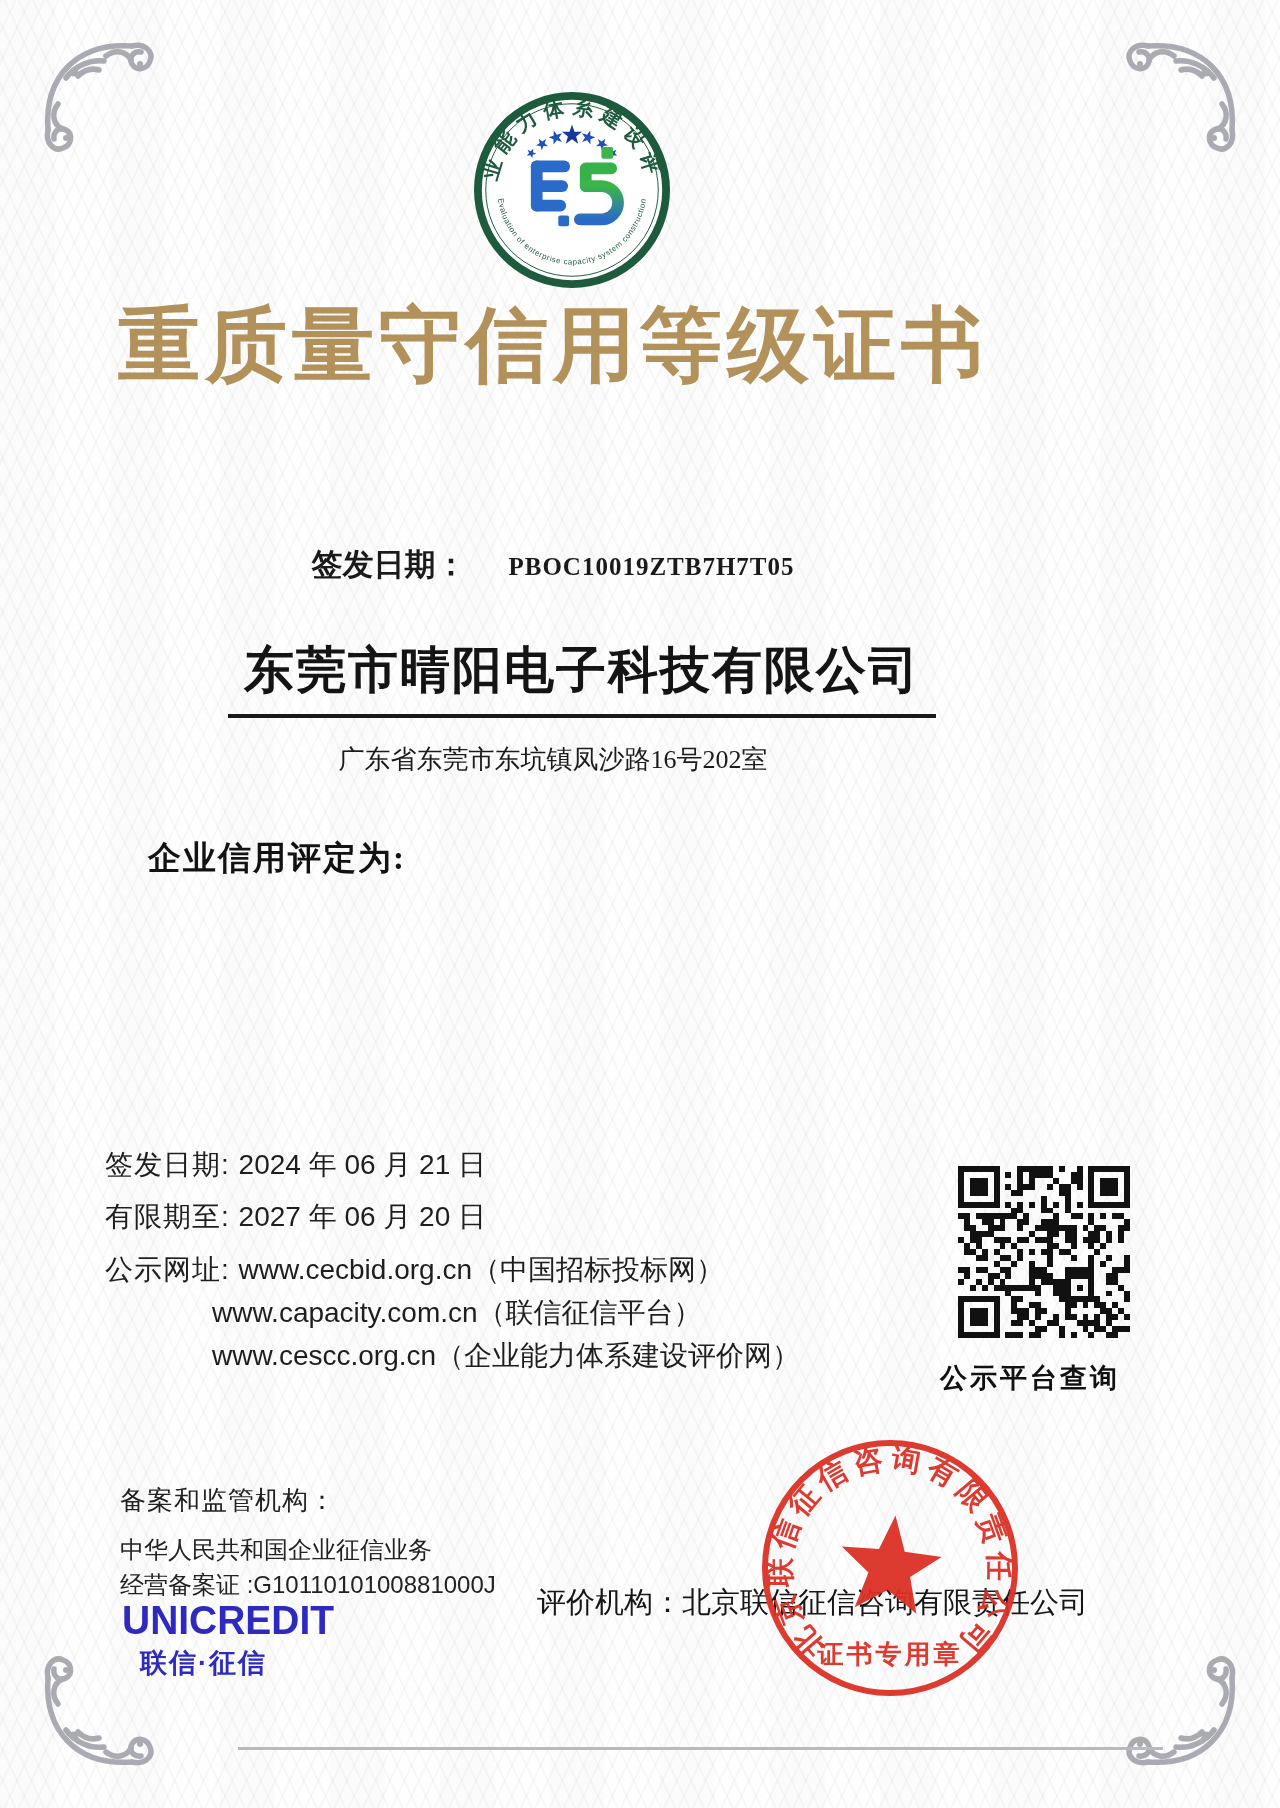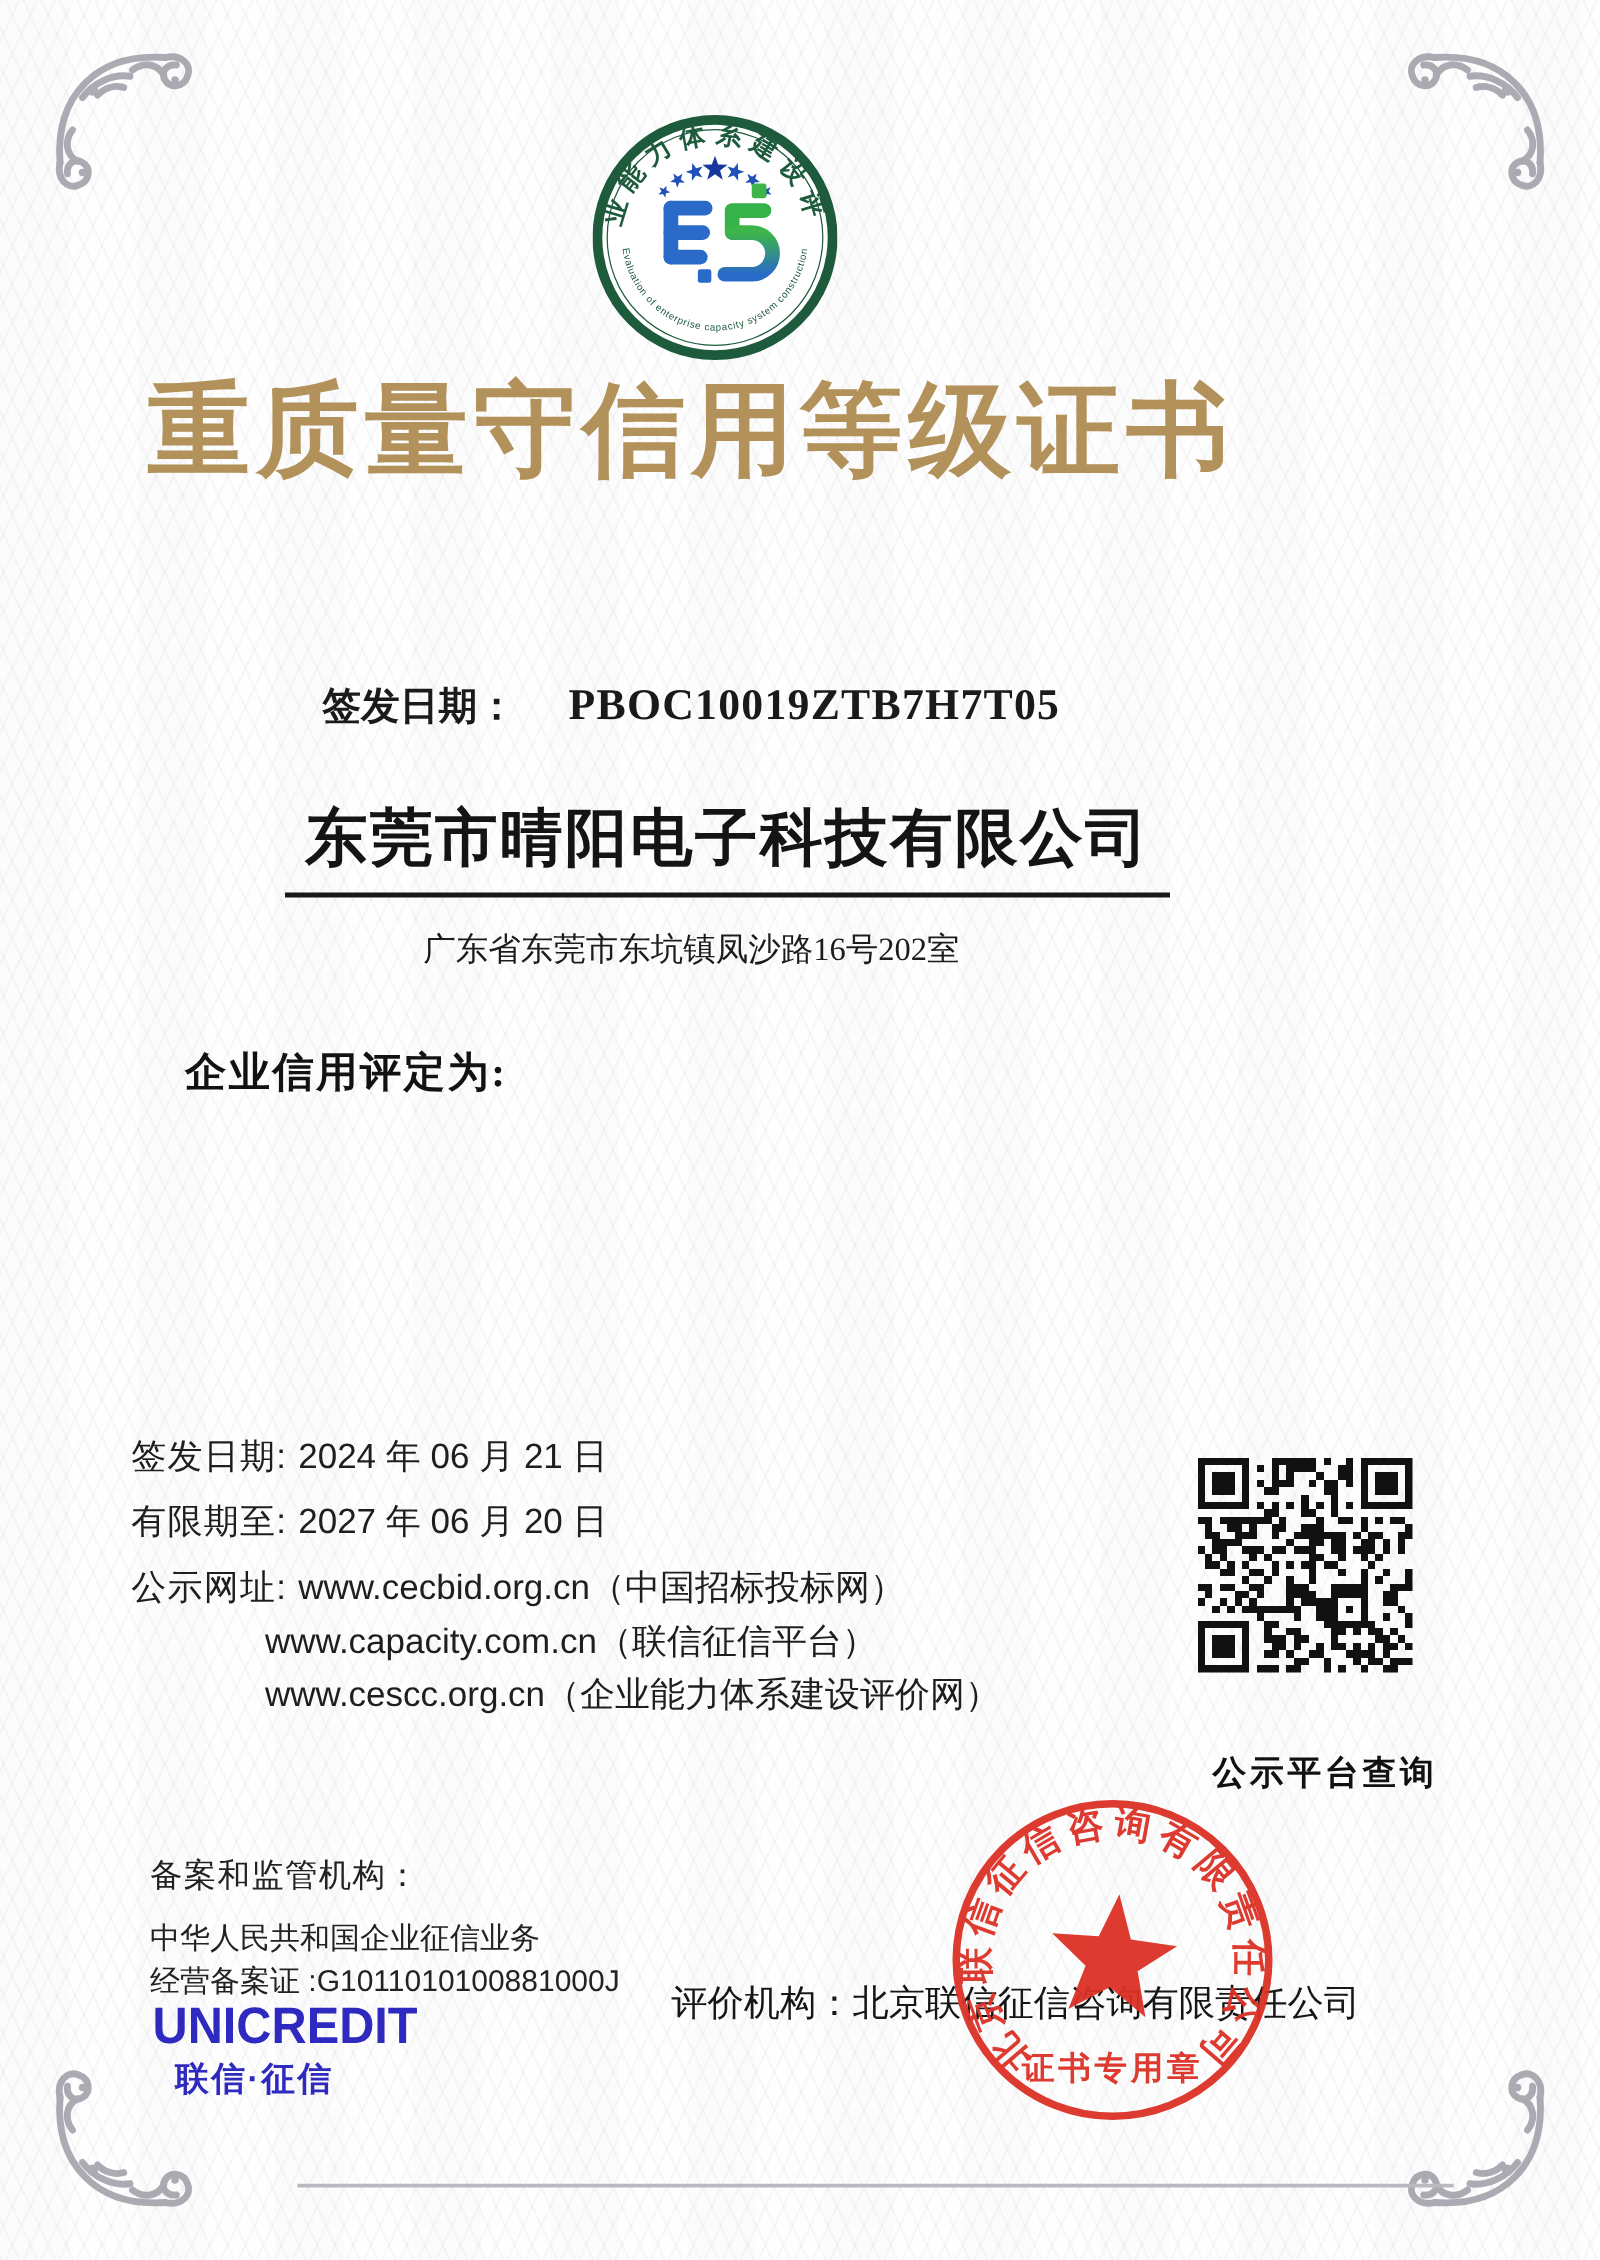--- a/index.html
+++ b/index.html
@@ -29,21 +29,21 @@
 
   .logo{top:92px;left:474px;width:196px;height:196px;}
 
   .title{
     top:300px;font-size:82px;font-weight:bold;letter-spacing:5px;
     color:#b2925a;line-height:1.1;white-space:nowrap;
   }
   .subtitle{top:460px;font-size:29px;color:#333;line-height:1.2;}
 
   .certno-row{top:544px;font-size:31px;font-weight:bold;color:#1a1a1a;}
-  .certno-value{font-size:35px;letter-spacing:1px;margin-left:42px;}
+  .certno-value{font-size:25px;letter-spacing:1px;margin-left:42px;}
 
   .company-wrap{top:642px;padding-left:29px;}
   .company{
     display:inline-block;font-size:50px;font-weight:bold;color:#141414;
     letter-spacing:2px;padding:0 16px 14px 16px;border-bottom:4px solid #191919;
     line-height:1.15;white-space:nowrap;
   }
   .address{top:742px;font-size:26px;font-weight:normal;color:#1b1b1b;}
 
   .rating-lead{top:836px;left:148px;font-size:33px;font-weight:bold;color:#121212;letter-spacing:2px;}
@@ -55,22 +55,22 @@
   .drow{font-size:28px;color:#1e1e1e;white-space:nowrap;line-height:1.2;}
   .drow .lbl{letter-spacing:1px;}
   .r-issue{top:1148px;left:105px;}
   .r-valid{top:1200px;left:105px;}
   .r-url1{top:1253px;left:105px;}
   .r-url2{top:1296px;left:212px;}
   .r-url3{top:1339px;left:212px;}
 
   .qr{top:1166px;left:958px;width:172px;height:172px;}
   .qr-caption{
-    top:1360px;left:940px;width:210px;text-align:right;
-    font-size:27px;letter-spacing:3px;color:#111;font-weight:bold;margin-top:40px;
+    top:1360px;left:940px;width:210px;text-align:left;
+    font-size:27px;letter-spacing:3px;color:#111;font-weight:bold;
   }
 
   .filing-heading{top:1483px;left:120px;font-size:26px;color:#222;letter-spacing:1px;}
   .filing-line1{top:1534px;left:120px;font-size:24px;color:#222;}
   .filing-line2{top:1569px;left:120px;font-size:24px;color:#222;}
   .brand-en{
     top:1598px;left:122px;font-size:41px;font-weight:800;color:#2e2abf;
     letter-spacing:0;transform:scaleX(.95);transform-origin:left;line-height:1.1;
   }
   .brand-cn{top:1645px;left:140px;font-size:27px;font-weight:bold;color:#2e2abf;letter-spacing:2px;}

